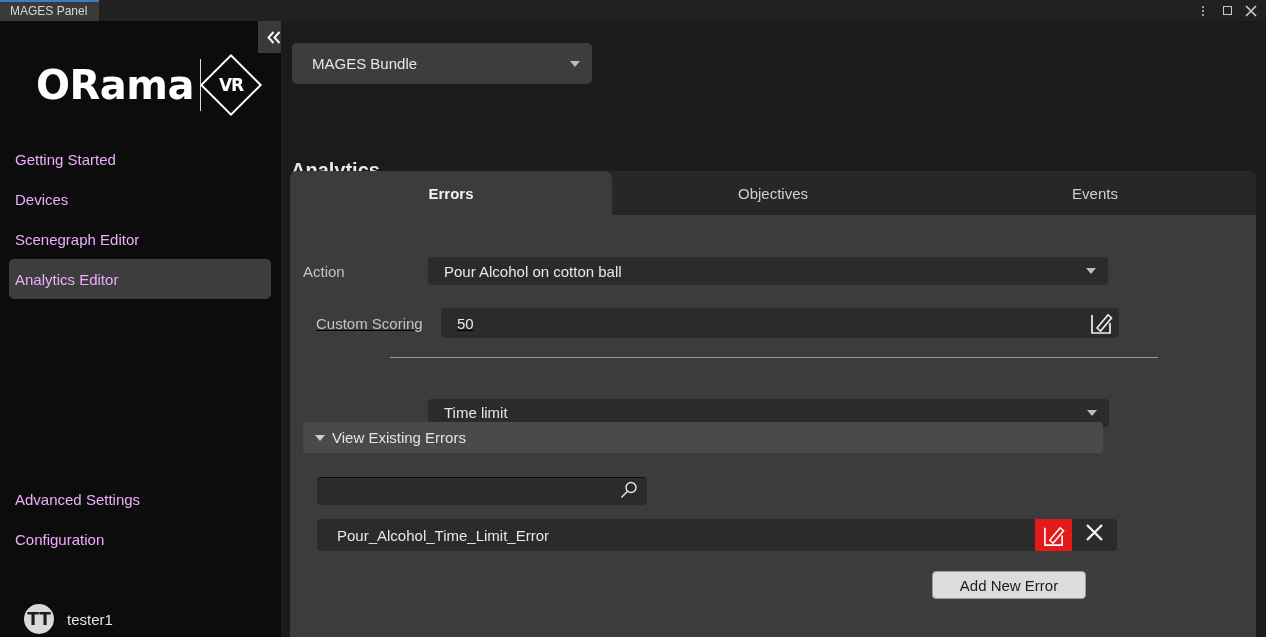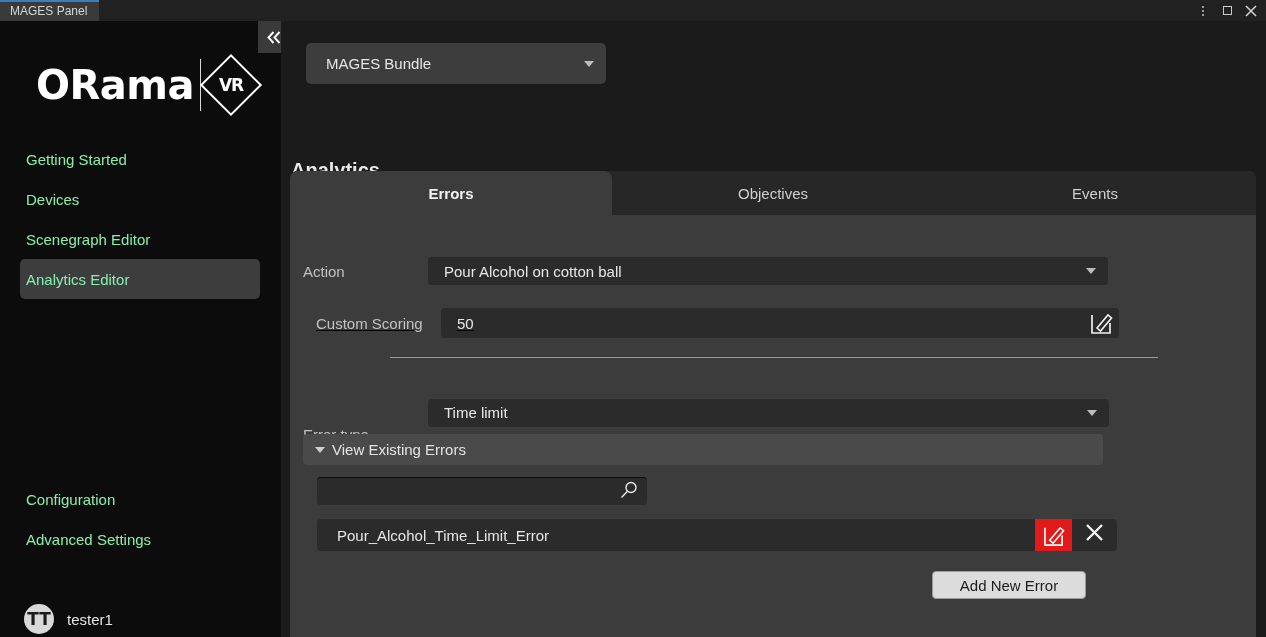--- a/index.html
+++ b/index.html
@@ -67,24 +67,24 @@
     display: flex; align-items: center; justify-content: center;
   }
   .logo-diamond span {
     transform: rotate(-45deg);
     color: #ffffff; font-size: 17px; font-weight: 700; letter-spacing: -1px;
     font-family: "DejaVu Sans", sans-serif;
   }
 
   .nav { position: absolute; left: 0; top: 118px; width: 280px; }
   .nav-item {
-    margin: 0 20px; height: 40px;
+    margin: 0 9px; height: 40px;
     display: flex; align-items: center;
     padding-left: 6px;
-    color: #86efac; font-size: 15px;
+    color: #f0abfc; font-size: 15px;
     border-radius: 5px;
     cursor: pointer;
   }
   .nav-item.active { background: #3d3d3d; }
 
   .nav-bottom { position: absolute; left: 0; top: 458px; width: 280px; }
 
   .user-row {
     position: absolute; left: 24px; top: 583px;
     display: flex; align-items: center; gap: 13px;
@@ -98,21 +98,21 @@
   }
   .user-name { color: #e3e3e3; font-size: 15px; }
 
   
   .main {
     position: absolute; left: 281px; top: 21px;
     width: 985px; height: 616px;
     background: #1b1b1b;
   }
   .bundle-select {
-    position: absolute; left: 25px; top: 22px; width: 300px; height: 41px;
+    position: absolute; left: 11px; top: 22px; width: 300px; height: 41px;
     background: #3d3d3d; border-radius: 5px;
     display: flex; align-items: center; padding: 0 12px 0 20px;
     color: #e7e7e7; font-size: 15px;
     cursor: pointer;
   }
   .bundle-select .caret { margin-left: auto; }
   .caret {
     width: 0; height: 0;
     border-left: 5px solid transparent; border-right: 5px solid transparent;
     border-top: 6px solid #bdbdbd;
@@ -165,21 +165,21 @@
     display: flex; align-items: center; padding: 0 8px 0 16px;
     color: #e7e7e7; font-size: 15px;
   }
 
   .divider {
     position: absolute; left: 100px; top: 186px; width: 768px; height: 1px;
     background: #9a9a9a;
   }
 
   .accordion {
-    position: absolute; left: 13px; top: 263px; width: 800px; height: 31px;
+    position: absolute; left: 13px; top: 251px; width: 800px; height: 31px;
     background: #4a4a4a; border-radius: 4px;
     display: flex; align-items: center; padding-left: 12px;
     color: #e3e3e3; font-size: 15px;
     cursor: pointer;
   }
   .tri {
     width: 0; height: 0; margin-right: 7px;
     border-left: 5px solid transparent; border-right: 5px solid transparent;
     border-top: 6px solid #cfcfcf;
   }
@@ -282,24 +282,24 @@
     <div class="nav-item">
       <span>Scenegraph Editor</span>
     </div>
     <div class="nav-item active">
       <span>Analytics Editor</span>
     </div>
   </div>
 
   <div class="nav-bottom">
     <div class="nav-item">
+      <span>Advanced Settings</span>
+    </div>
+    <div class="nav-item">
       <span>Configuration</span>
-    </div>
-    <div class="nav-item">
-      <span>Advanced Settings</span>
     </div>
   </div>
 
   <div class="user-row">
     <div class="avatar">TT</div>
     <div class="user-name">tester1</div>
   </div>
 </div>
 
 <div class="main">

